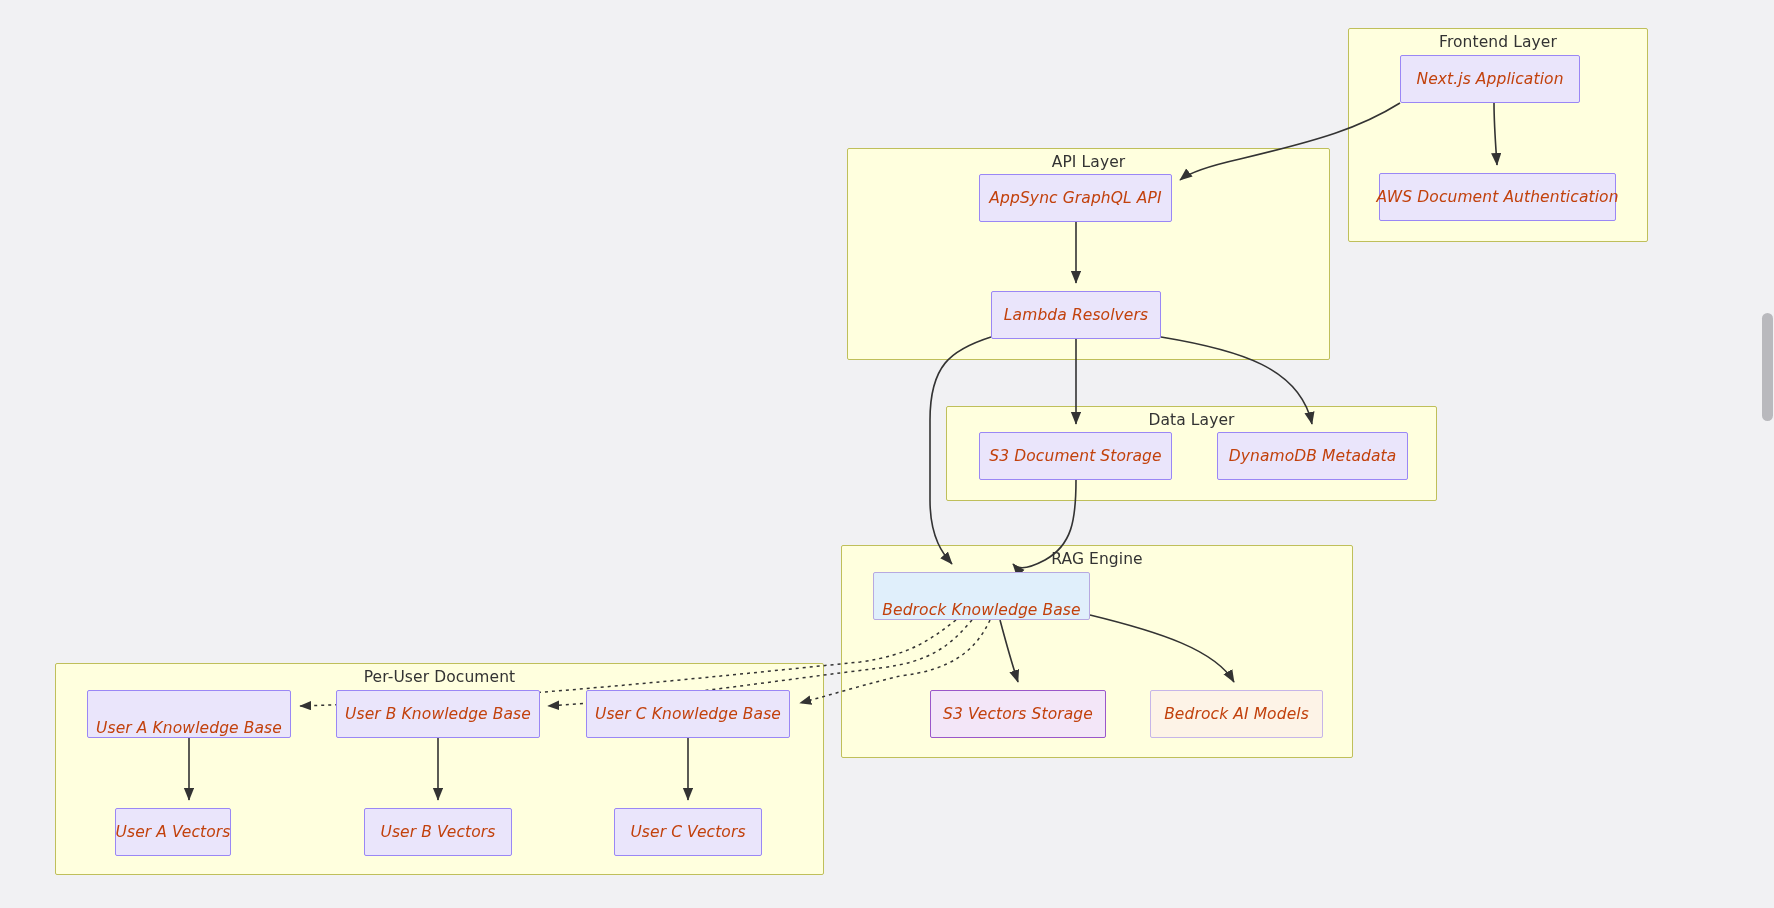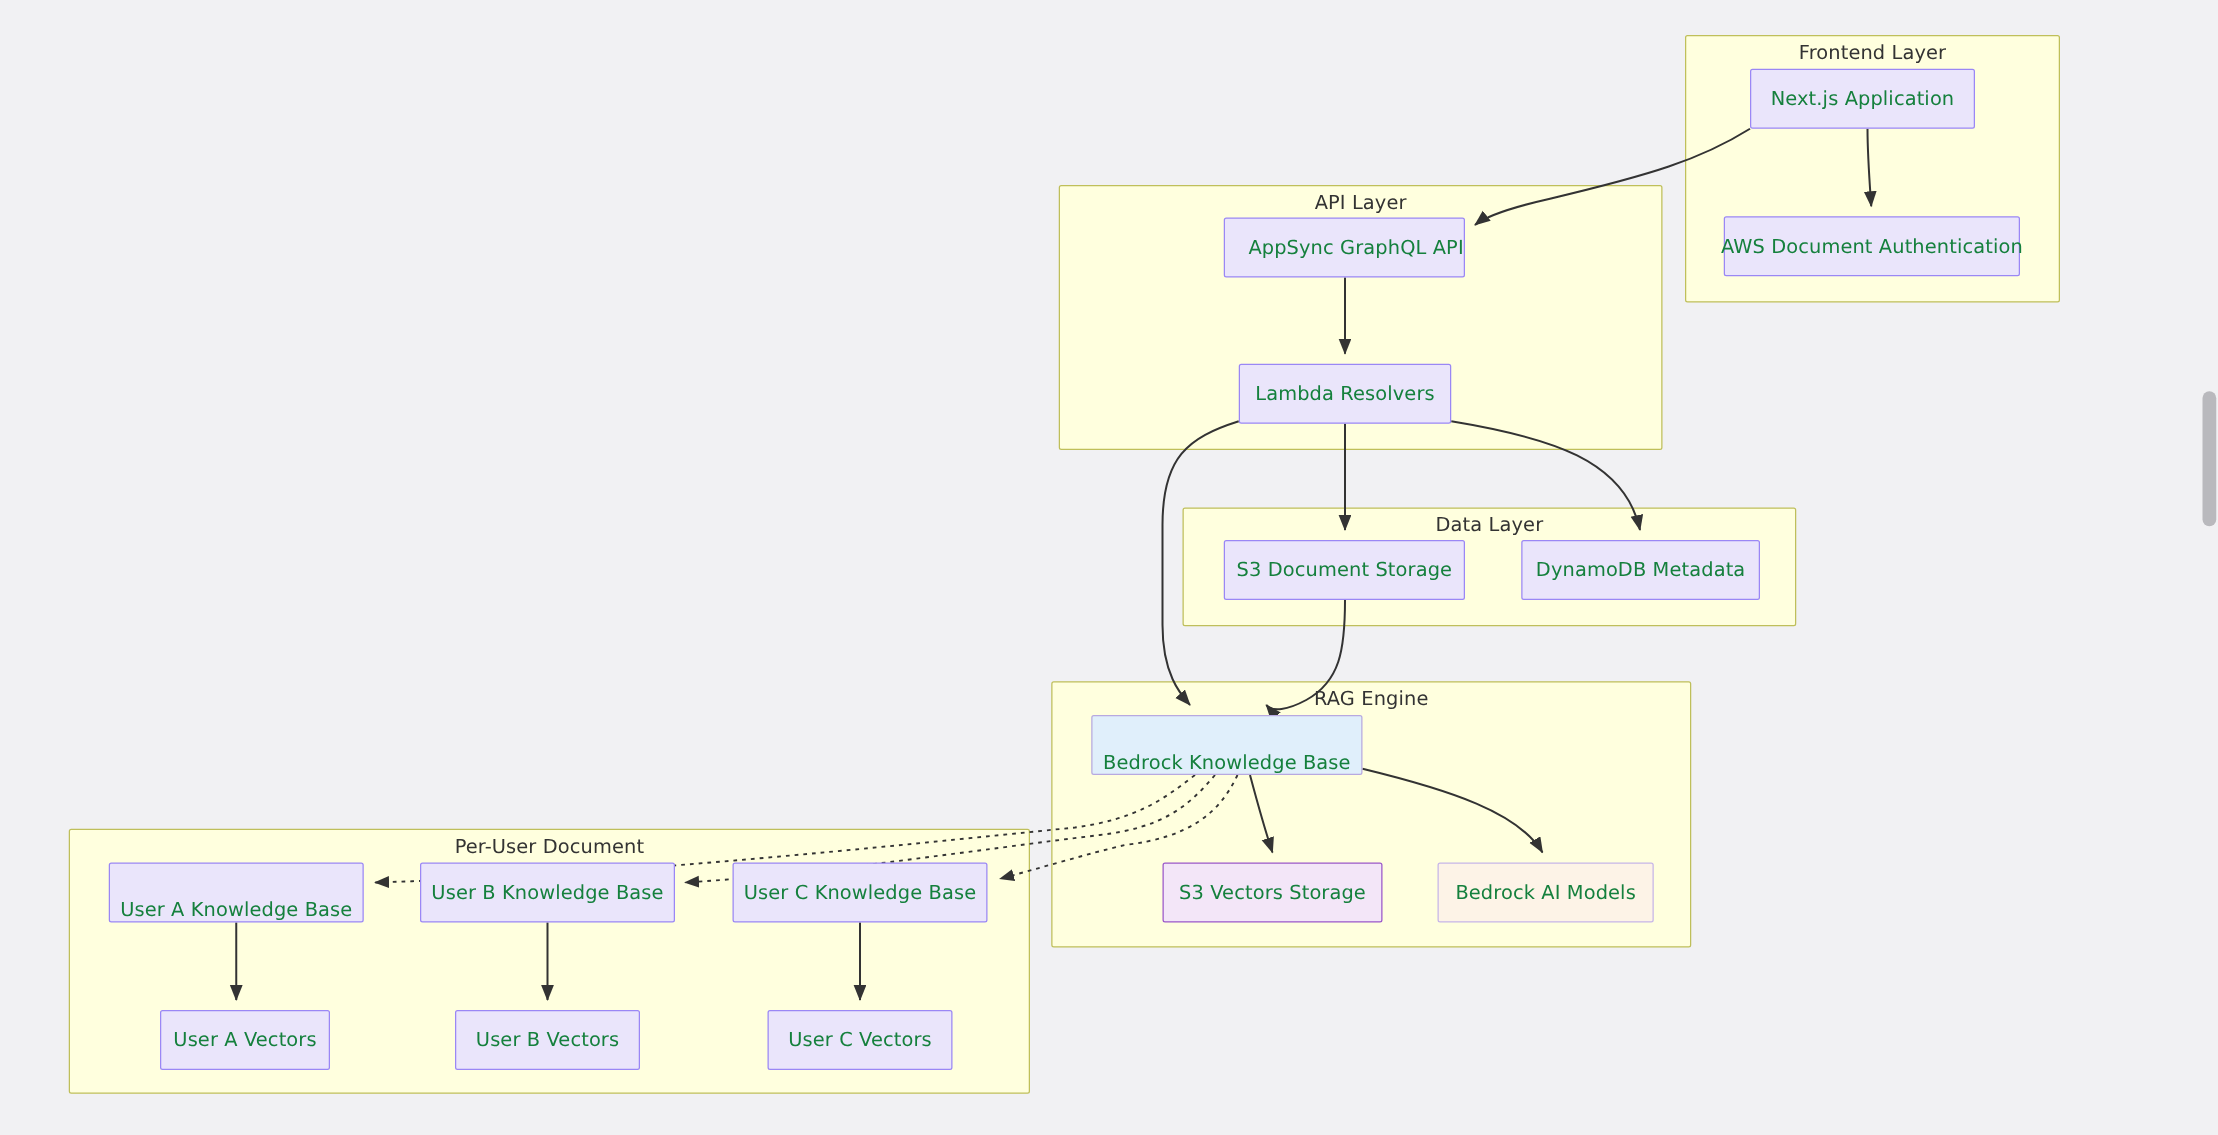--- a/index.html
+++ b/index.html
@@ -30,24 +30,25 @@
     white-space:nowrap;
     pointer-events:none;
   }
 
   
   .node{
     position:absolute;
     box-sizing:border-box;
     display:flex;align-items:center;justify-content:center;
     font-size:15.5px;
-    color:#15803d;
+    color:#c2410c;
     border-radius:2px;
     white-space:nowrap;
     letter-spacing:.1px;
+    font-style:italic;
   }
   .n-default{background:#eae5fb;border:1.4px solid #9a87f5;}
   .n-kb{background:#e0effb;border:1.4px solid #b7a9e0;align-items:flex-end;}
   .n-vec{background:#f3e6f8;border:1.4px solid #9a57c9;}
   .n-ai{background:#fdf3e7;border:1.4px solid #c6b5e8;}
 
   
   #edges{position:absolute;left:0;top:0;width:1774px;height:908px;pointer-events:none;}
   .edge{fill:none;stroke:#333333;stroke-width:1.6px;}
   .edge-dotted{fill:none;stroke:#333333;stroke-width:1.5px;stroke-dasharray:3 4;}
@@ -112,21 +113,21 @@
         <path d="M 688,738 L 688,800" class="edge" marker-end="url(#arrow)"></path>
       </g>
   </svg>
 
   <div class="node n-default" id="node-nextjs" style="left: 1400px; top: 55px; width: 180px; height: 48px;">
     <span>Next.js Application</span>
   </div>
   <div class="node n-default" id="node-cognito" style="left: 1379px; top: 173px; width: 237px; height: 48px;">
     <span>AWS Document Authentication</span>
   </div>
-  <div class="node n-default" id="node-appsync" style="left: 979px; top: 174px; width: 193px; height: 48px; justify-content: flex-end;">
+  <div class="node n-default" id="node-appsync" style="left: 979px; top: 174px; width: 193px; height: 48px;">
     <span>AppSync GraphQL API</span>
   </div>
   <div class="node n-default" id="node-lambda" style="left: 991px; top: 291px; width: 170px; height: 48px;">
     <span>Lambda Resolvers</span>
   </div>
   <div class="node n-default" id="node-s3docs" style="left: 979px; top: 432px; width: 193px; height: 48px;">
     <span>S3 Document Storage</span>
   </div>
   <div class="node n-default" id="node-dynamodb" style="left: 1217px; top: 432px; width: 191px; height: 48px;">
     <span>DynamoDB Metadata</span>
@@ -142,21 +143,21 @@
   </div>
   <div class="node n-default" id="node-userakb" style="left: 87px; top: 690px; width: 204px; height: 48px; align-items: flex-end;">
     <span>User A Knowledge Base</span>
   </div>
   <div class="node n-default" id="node-userckb" style="left: 586px; top: 690px; width: 204px; height: 48px;">
     <span>User C Knowledge Base</span>
   </div>
   <div class="node n-default" id="node-userbkb" style="left: 336px; top: 690px; width: 204px; height: 48px;">
     <span>User B Knowledge Base</span>
   </div>
-  <div class="node n-default" id="node-userav" style="left: 128px; top: 808px; width: 136px; height: 48px;">
+  <div class="node n-default" id="node-userav" style="left: 115px; top: 808px; width: 116px; height: 48px;">
     <span>User A Vectors</span>
   </div>
   <div class="node n-default" id="node-userbv" style="left: 364px; top: 808px; width: 148px; height: 48px;">
     <span>User B Vectors</span>
   </div>
   <div class="node n-default" id="node-usercv" style="left: 614px; top: 808px; width: 148px; height: 48px;">
     <span>User C Vectors</span>
   </div>
 
   <div id="scrollbar-track">

